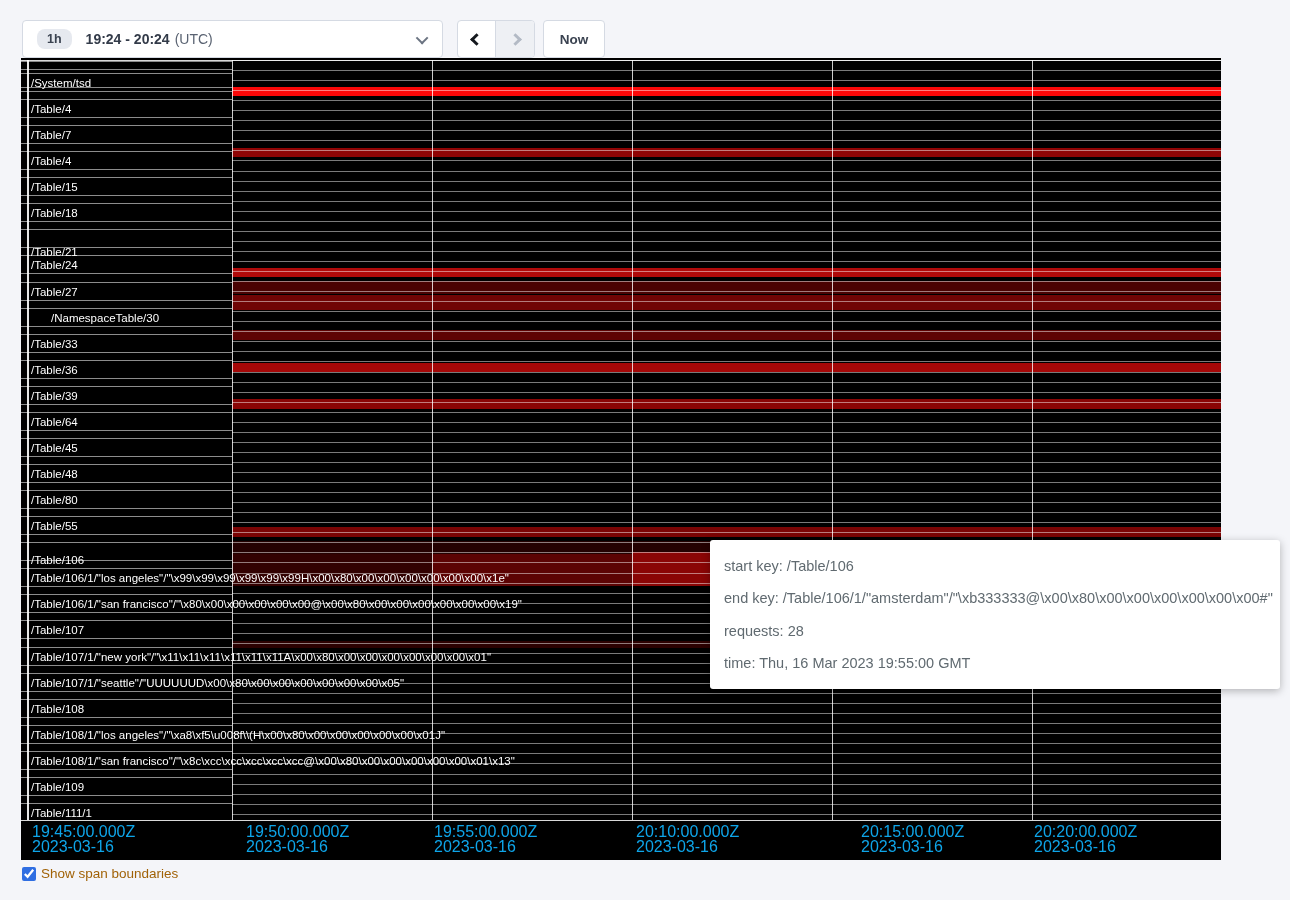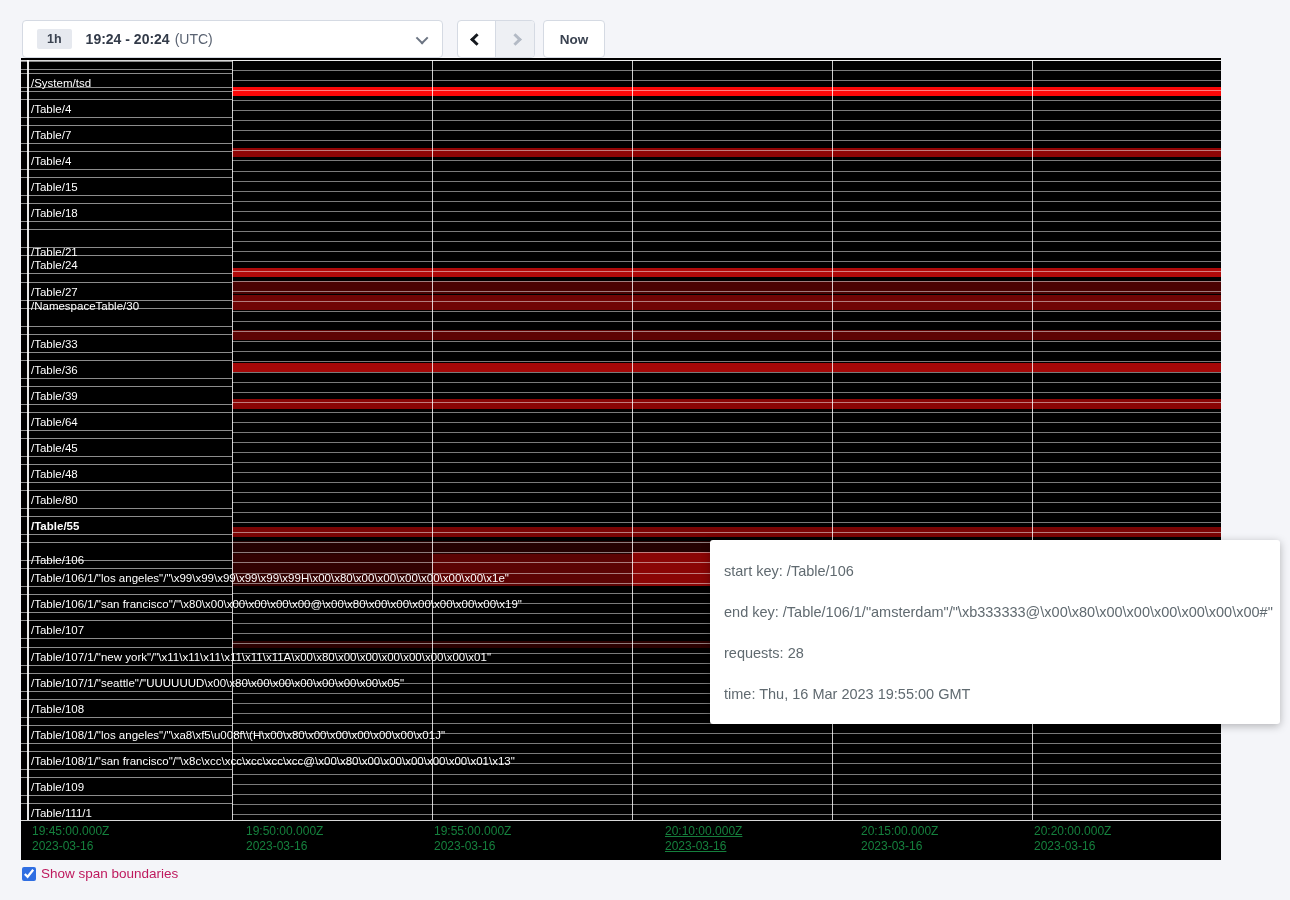--- a/index.html
+++ b/index.html
@@ -5,21 +5,21 @@
   * { margin:0; padding:0; box-sizing:border-box; }
   html,body { width:1290px; height:900px; }
   body { background:#f4f5f9; font-family:"Liberation Sans", sans-serif; position:relative; overflow:hidden; }
 
   
   .toolbar { position:absolute; left:0; top:0; width:1290px; height:58px; }
   .dropdown { position:absolute; left:22px; top:20px; width:421px; height:38px; background:#fff;
               border:1px solid #d5dae3; border-radius:4px; display:flex; align-items:center;
               padding:0 14px; cursor:pointer; }
   .badge { background:#e6e9ef; color:#3a4250; font-size:12.5px; font-weight:bold;
-           padding:4px 10px; border-radius:2px; line-height:1; }
+           padding:4px 10px; border-radius:8px; line-height:1; }
   .range-text { margin-left:14px; font-size:14px; font-weight:bold; color:#333b49; }
   .tz-text { margin-left:5px; font-size:14px; color:#5a6372; }
   .caret { margin-left:auto; width:9px; height:9px; border-left:2px solid #6b7482;
            border-bottom:2px solid #6b7482; transform:rotate(-45deg) translateY(-2px); }
 
   .nav-group { position:absolute; left:457px; top:20px; width:78px; height:38px;
                border:1px solid #d5dae3; border-radius:4px; display:flex; background:#fff; overflow:hidden; }
   .nav-btn { width:39px; height:100%; display:flex; align-items:center; justify-content:center; cursor:pointer; }
   .nav-btn.prev { border-right:1px solid #d5dae3; }
   .nav-btn.next { background:#eef0f4; cursor:default; }
@@ -49,32 +49,32 @@
   .bottomline { position:absolute; left:0; top:762px; width:100%; height:1px; background:rgba(255,255,255,0.85); z-index:4; }
   .leftline   { position:absolute; left:6px; top:2px; width:2px; height:760px; background:rgba(255,255,255,0.9); z-index:4; }
 
   .vline { position:absolute; top:2px; width:1px; height:760px; background:rgba(255,255,255,0.8); z-index:4; }
 
   .band { position:absolute; z-index:2; }
 
   .row-label { position:absolute; left:10px; height:14px; color:#ffffff; font-size:11.5px;
                line-height:14px; white-space:nowrap; z-index:5; }
 
-  .xtick { position:absolute; top:766px; color:#15803d; font-size:12px; line-height:15px; z-index:5; white-space:nowrap; }
+  .xtick { position:absolute; top:766px; color:#0ea5e9; font-size:16px; line-height:15px; z-index:5; white-space:nowrap; }
 
   
-  .tooltip { position:absolute; left:710px; top:540px; width:570px; height:184px; background:#fff;
+  .tooltip { position:absolute; left:710px; top:540px; width:570px; height:149px; background:#fff;
              border-radius:3px; box-shadow:0 2px 8px rgba(0,0,0,0.28); z-index:10;
              padding:10px 14px; display:flex; flex-direction:column; justify-content:space-around; }
   .tooltip-line { font-size:14.5px; color:#606a70; white-space:nowrap; }
 
   
   .footer { position:absolute; left:22px; top:866px; display:flex; align-items:center; }
   .footer input { width:14px; height:14px; accent-color:#2f6ee2; cursor:pointer; }
-  .footer label { margin-left:5px; font-size:13.5px; color:#be185d; }
+  .footer label { margin-left:5px; font-size:13.5px; color:#a16207; }
 </style>
 </head>
 <body>
 
 <div class="toolbar">
   <div class="dropdown">
     <span class="badge">1h</span>
     <span class="range-text">19:24 - 20:24</span>
     <span class="tz-text">(UTC)</span>
     <span class="caret"></span>
@@ -122,29 +122,29 @@
   <div id="row-labels">
       <div class="row-label" style="top: 18px;">/System/tsd</div>
       <div class="row-label" style="top: 44.07px;">/Table/4</div>
       <div class="row-label" style="top: 70.14px;">/Table/7</div>
       <div class="row-label" style="top: 96.21px;">/Table/4</div>
       <div class="row-label" style="top: 122.28px;">/Table/15</div>
       <div class="row-label" style="top: 148.35px;">/Table/18</div>
       <div class="row-label" style="top: 187px;">/Table/21</div>
       <div class="row-label" style="top: 200.49px;">/Table/24</div>
       <div class="row-label" style="top: 226.56px;">/Table/27</div>
-      <div class="row-label" style="top: 241px;">/NamespaceTable/30</div>
+      <div class="row-label" style="top: 253px; margin-left: 20px;">/NamespaceTable/30</div>
       <div class="row-label" style="top: 278.7px;">/Table/33</div>
       <div class="row-label" style="top: 304.77px;">/Table/36</div>
       <div class="row-label" style="top: 330.84px;">/Table/39</div>
       <div class="row-label" style="top: 356.91px;">/Table/64</div>
       <div class="row-label" style="top: 382.98px;">/Table/45</div>
       <div class="row-label" style="top: 409.05px;">/Table/48</div>
       <div class="row-label" style="top: 435.12px;">/Table/80</div>
-      <div class="row-label" style="top: 461.19px; font-weight: bold;">/Table/55</div>
+      <div class="row-label" style="top: 461.19px;">/Table/55</div>
       <div class="row-label" style="top: 487.26px; margin-top: 8px;">/Table/106</div>
       <div class="row-label" style="top: 513.33px;">/Table/106/1/"los angeles"/"\x99\x99\x99\x99\x99\x99H\x00\x80\x00\x00\x00\x00\x00\x00\x1e"</div>
       <div class="row-label" style="top: 539.4px;">/Table/106/1/"san francisco"/"\x80\x00\x00\x00\x00\x00@\x00\x80\x00\x00\x00\x00\x00\x00\x19"</div>
       <div class="row-label" style="top: 565.47px;">/Table/107</div>
       <div class="row-label" style="top: 591.54px;">/Table/107/1/"new york"/"\x11\x11\x11\x11\x11\x11A\x00\x80\x00\x00\x00\x00\x00\x00\x01"</div>
       <div class="row-label" style="top: 617.61px;">/Table/107/1/"seattle"/"UUUUUUD\x00\x80\x00\x00\x00\x00\x00\x00\x05"</div>
       <div class="row-label" style="top: 643.68px;">/Table/108</div>
       <div class="row-label" style="top: 669.75px;">/Table/108/1/"los angeles"/"\xa8\xf5\u008f\\(H\x00\x80\x00\x00\x00\x00\x00\x01J"</div>
       <div class="row-label" style="top: 695.82px;">/Table/108/1/"san francisco"/"\x8c\xcc\xcc\xcc\xcc\xcc@\x00\x80\x00\x00\x00\x00\x00\x01\x13"</div>
       <div class="row-label" style="top: 721.89px;">/Table/109</div>
@@ -156,21 +156,21 @@
         <div>2023-03-16</div>
       </div>
       <div class="xtick" style="left: 213px; margin-left: 12px;">
         <div>19:50:00.000Z</div>
         <div>2023-03-16</div>
       </div>
       <div class="xtick" style="left: 413px;">
         <div>19:55:00.000Z</div>
         <div>2023-03-16</div>
       </div>
-      <div class="xtick" style="left: 644px; text-decoration: underline;">
+      <div class="xtick" style="left: 615px;">
         <div>20:10:00.000Z</div>
         <div>2023-03-16</div>
       </div>
       <div class="xtick" style="left: 840px;">
         <div>20:15:00.000Z</div>
         <div>2023-03-16</div>
       </div>
       <div class="xtick" style="left: 1013px;">
         <div>20:20:00.000Z</div>
         <div>2023-03-16</div>

